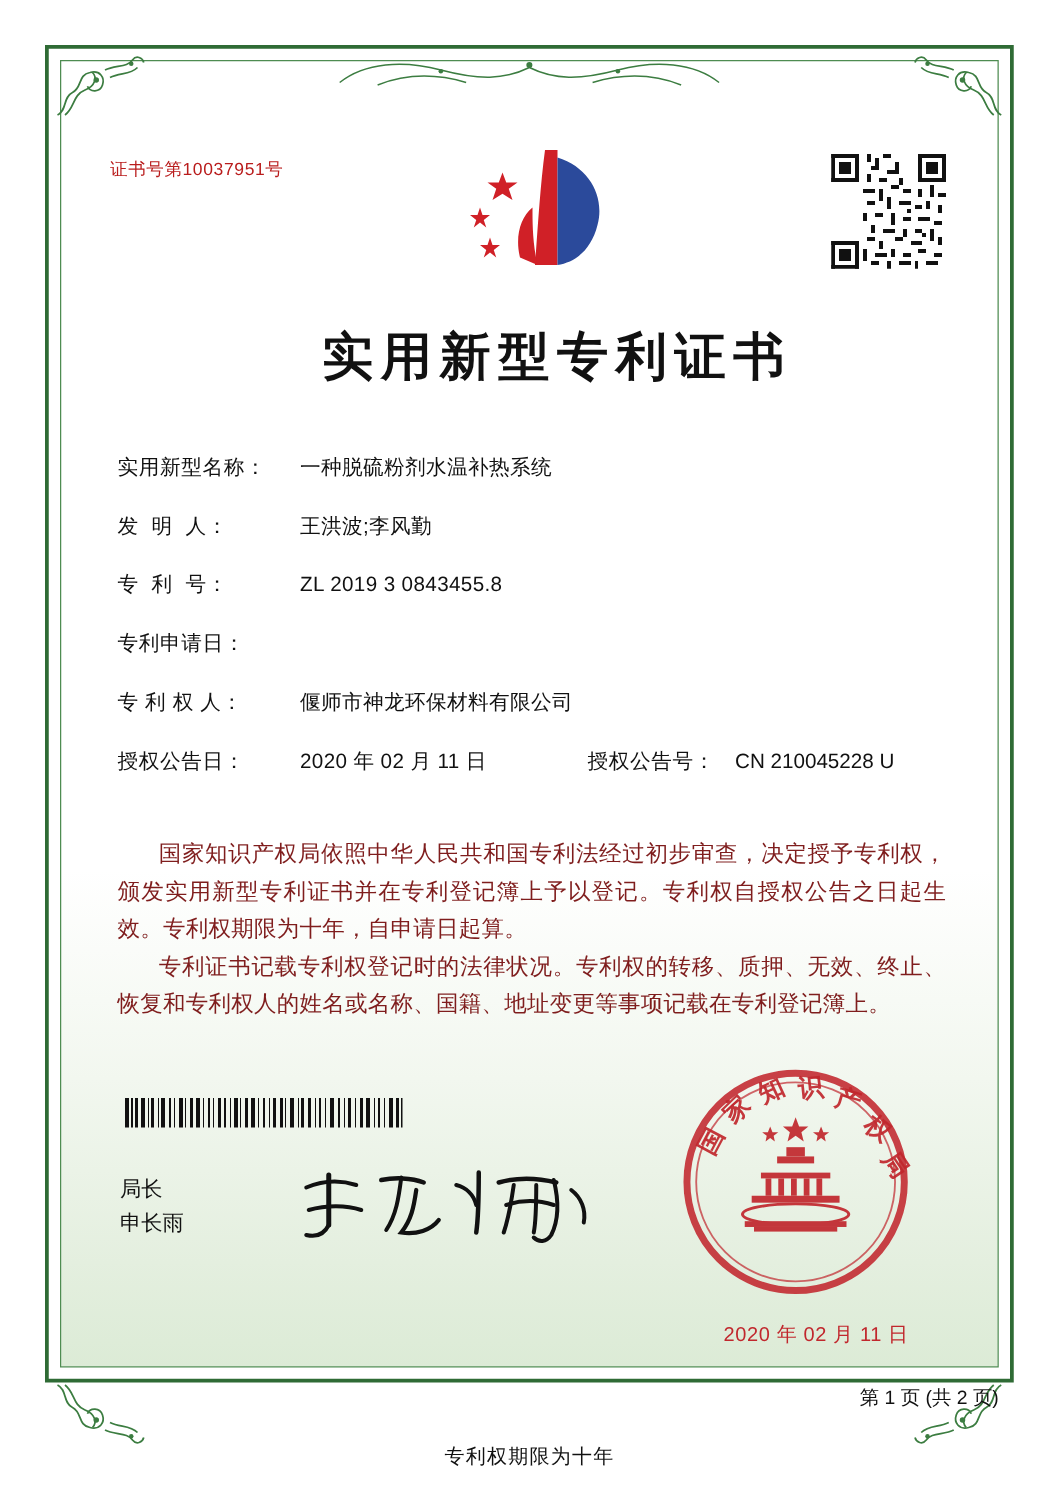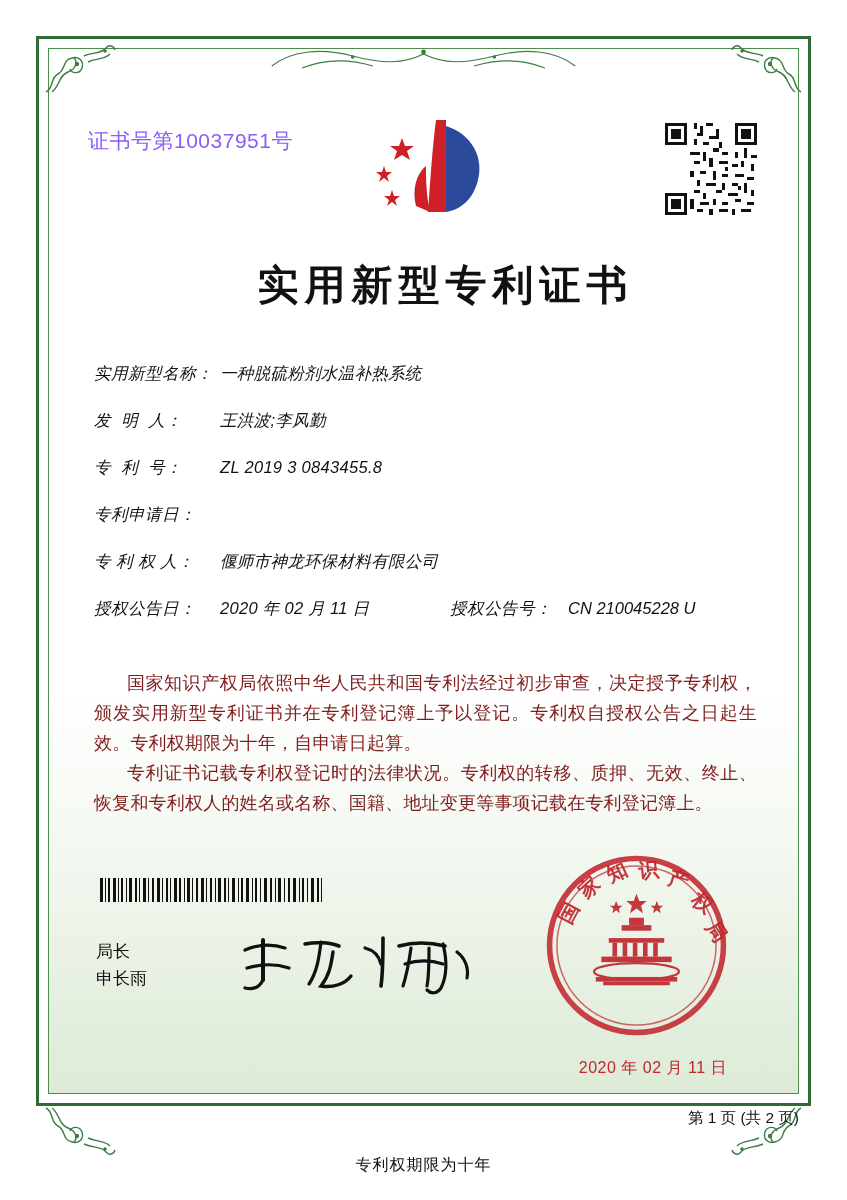--- a/index.html
+++ b/index.html
@@ -64,23 +64,23 @@
     position: absolute;
     left: 48px;
     top: 48px;
     width: 751px;
     height: 1046px;
   }
   .cert-no {
     position: absolute;
     left: 40px;
     top: 79px;
-    font-size: 21px;
+    font-size: 14px;
     letter-spacing: 0.5px;
-    color: #8b5cf6;
+    color: #b91c1c;
     font-family: "Liberation Sans", sans-serif;
   }
   
   .logo {
     position: absolute;
     left: 320px;
     top: 68px;
     width: 130px;
     height: 110px;
   }
@@ -104,39 +104,39 @@
     color: #111111;
     font-family: "DejaVu Serif", "Liberation Serif", serif;
     padding-left: 44px;
   }
 
   .fields {
     position: absolute;
     left: 46px;
     right: 41px;
     top: 315px;
-    font-style: italic;
   }
   .field-row {
     display: flex;
     align-items: baseline;
     margin-bottom: 25px;
     font-size: 16.5px;
     color: #111;
     font-family: "Liberation Sans", "DejaVu Sans", sans-serif;
   }
   .field-label {
     width: 126px;
     flex: 0 0 126px;
     letter-spacing: 0.5px;
     white-space: pre;
   }
   .field-value {
     flex: 1 1 auto;
     letter-spacing: 0.3px;
+    margin-left: 20px;
   }
   .field-row.pair .field-value {
     flex: 0 0 auto;
     width: 230px;
   }
   .field-label2 {
     flex: 0 0 118px;
     letter-spacing: 0.5px;
   }
   .field-value2 { flex: 1 1 auto; }

